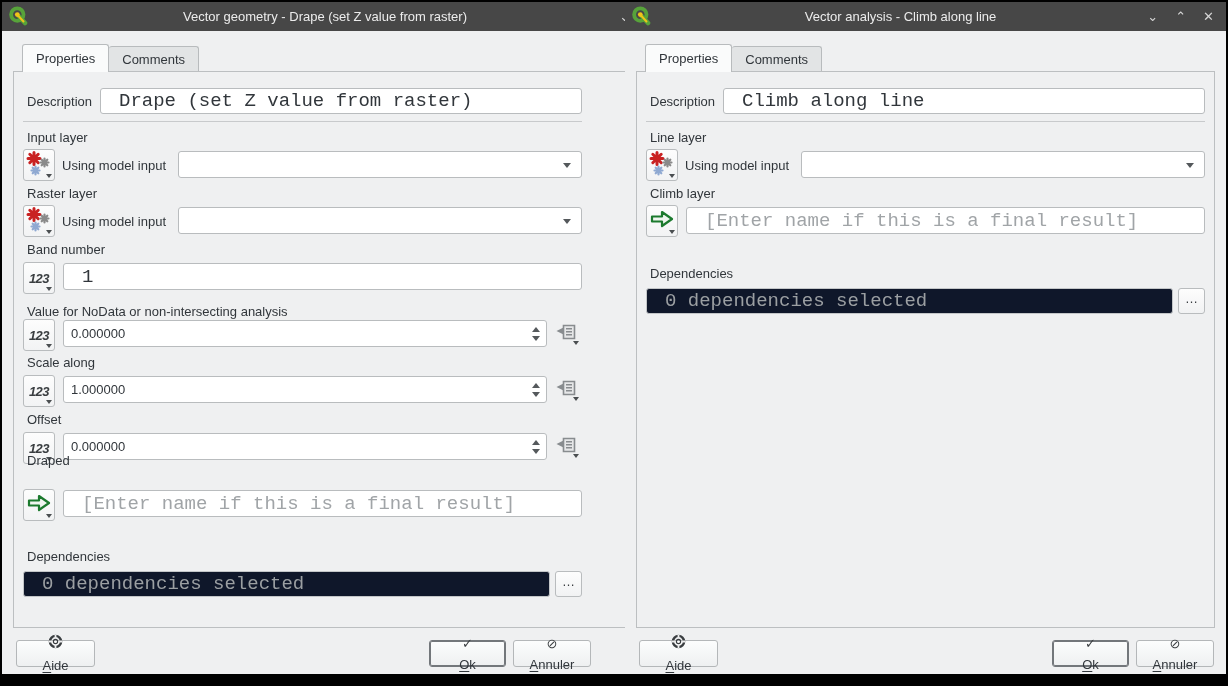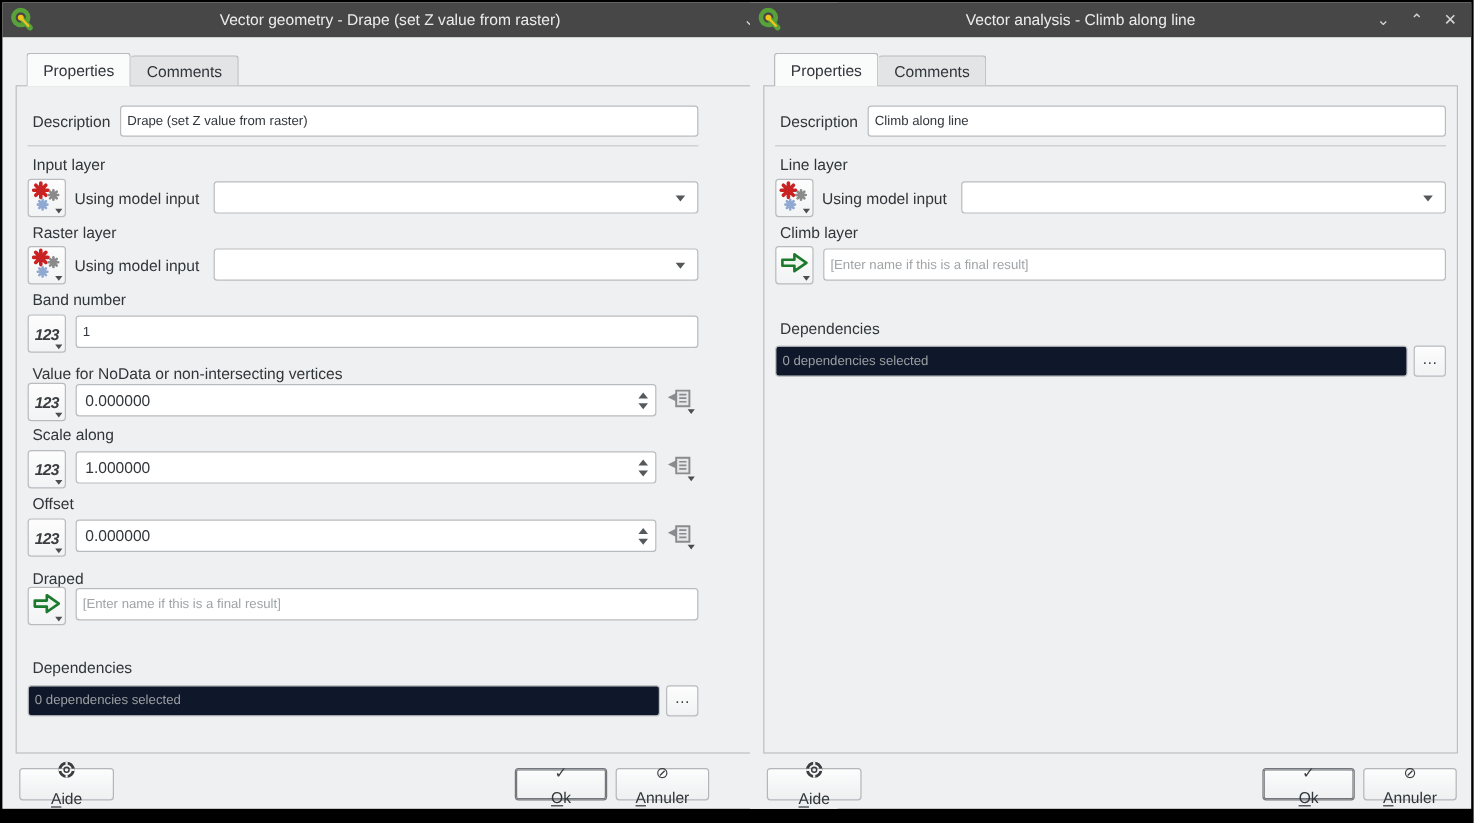--- a/index.html
+++ b/index.html
@@ -46,22 +46,22 @@
     position:absolute; left:11px; right:11px; top:40px; bottom:46px;
     border:1px solid #bcbfc1; background:transparent; z-index:0;
   }
 
   .lbl { position:absolute; font-size:13px; color:#31363b; white-space:nowrap; z-index:2; }
   .sep { position:absolute; left:21px; width:559px; height:1px; background:#c8cacc; top:90px; z-index:2; }
 
   .text-input, .deps-input {
     position:absolute; box-sizing:border-box; z-index:2;
     border:1px solid #b9bcbe; border-radius:3px; background:#fff;
-    font-family:Liberation Sans, sans-serif; font-size:11px; color:#31363b;
-    padding:0 5px; outline:none;
+    font-family:Liberation Mono, monospace; font-size:19px; color:#31363b;
+    padding:0 18px; outline:none;
   }
   .text-input::placeholder { color:#a0a4a7; opacity:1; }
   .deps-input { background:#0f172a; border-color:#c3c6c8; color:#9b9fa2; }
 
   .combo {
     position:absolute; box-sizing:border-box; z-index:2;
     background:#fff; border:1px solid #b9bcbe; border-radius:3px;
     left:176px; width:404px; height:27px;
   }
   .combo-caret {
@@ -196,21 +196,21 @@
       <span class="combo-caret"></span>
     </div>
 
     <div class="lbl" style="left:25px;top:211px">Band number</div>
     <div class="icon-btn num-btn" style="top:231px">
       <span>123</span>
       <span class="caret"></span>
     </div>
     <input class="text-input" style="left: 61px; top: 232px; width: 519px; height: 27px;" value="1">
 
-    <div class="lbl" style="left:25px;top:273px">Value for NoData or non-intersecting vertices</div>
+    <div class="lbl" style="left:25px;top:273px">Value for NoData or non-intersecting analysis</div>
     <div class="icon-btn num-btn" style="top:288px">
       <span>123</span>
       <span class="caret"></span>
     </div>
     <div class="spin" style="top:289px">
       <input value="0.000000" style="">
       <span class="spin-arrows">
         <span class="tri-up"></span>
         <span class="tri-down"></span>
       </span>
@@ -265,21 +265,21 @@
       <span>
         <svg width="26" height="21" viewBox="0 0 26 21">
           <path d="M10.5 3.5h11v13h-11z" fill="#e6e7e8" stroke="#888c8f" stroke-width="1.6"></path>
           <path d="M13 6.8h6M13 9.8h6M13 12.8h6" stroke="#888c8f" stroke-width="1.4"></path>
           <path d="M10.5 5.5 L3.5 9 10.5 12.5 Z" fill="#888c8f"></path>
         </svg>
       </span>
       <span class="caret"></span>
     </div>
 
-    <div class="lbl" style="left:25px;top:444px">Draped</div>
+    <div class="lbl" style="left:25px;top:422px">Draped</div>
     <div class="icon-btn" style="top:458px">
       <span>
         <svg width="26" height="22" viewBox="0 0 26 22">
           <path d="M3 8.5 H13 V4 L23 11 13 18 V13.5 H3 Z" fill="#f0f6f0" stroke="#1c7a2e" stroke-width="2.2" stroke-linejoin="round"></path>
         </svg>
       </span>
       <span class="caret"></span>
     </div>
     <input class="text-input" style="left: 61px; top: 459px; width: 519px; height: 27px;" placeholder="[Enter name if this is a final result]">
 

